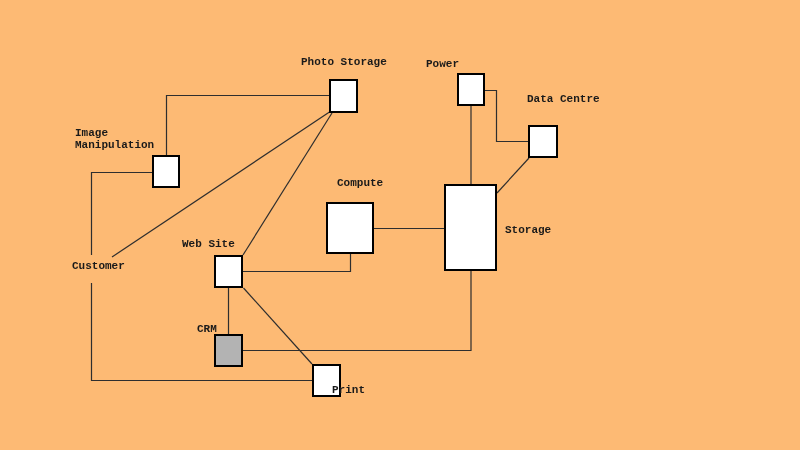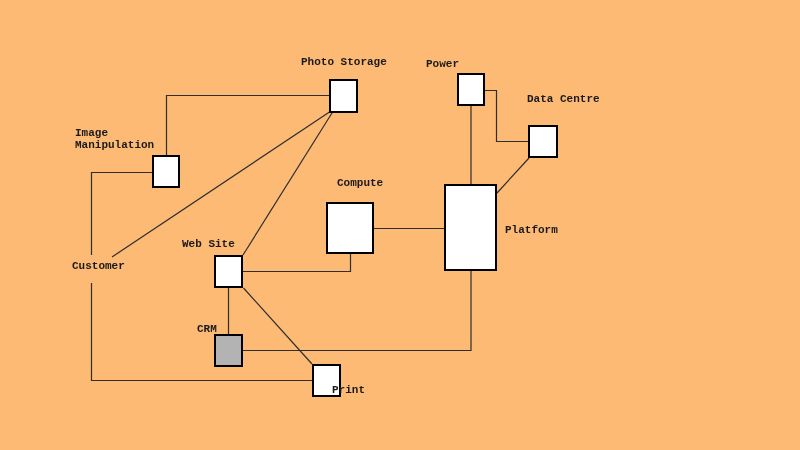--- a/index.html
+++ b/index.html
@@ -82,19 +82,19 @@
   <div class="box b-print"></div>
 
   <div class="label l-photo">Photo Storage</div>
   <div class="label l-power">Power</div>
   <div class="label l-datacentre">Data Centre</div>
   <div class="label l-imagemanip label--center">
     <span>Image</span><br>
     <span>Manipulation</span>
   </div>
   <div class="label l-platform">Compute</div>
-  <div class="label l-compute">Platform</div>
+  <div class="label l-compute">Storage</div>
   <div class="label l-customer">Customer</div>
   <div class="label l-website">Web Site</div>
   <div class="label l-crm">CRM</div>
   <div class="label l-print">Print</div>
 
 </div>
 
 </body></html>

